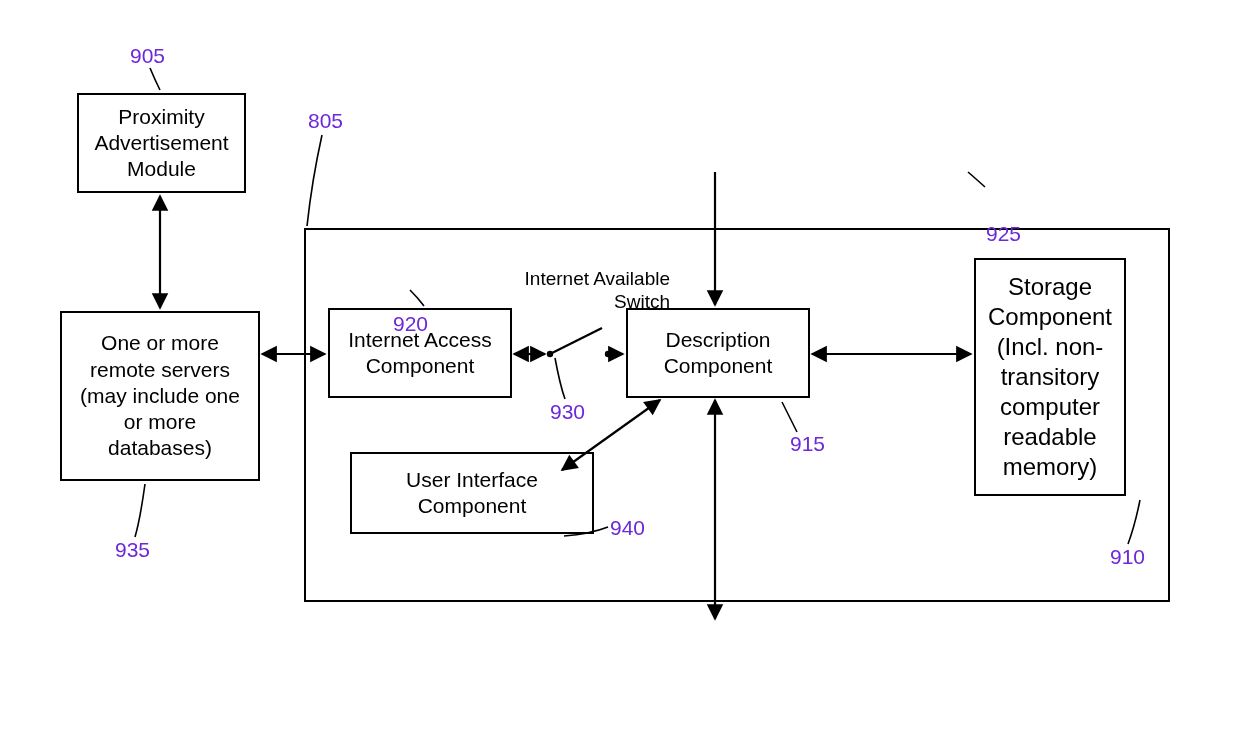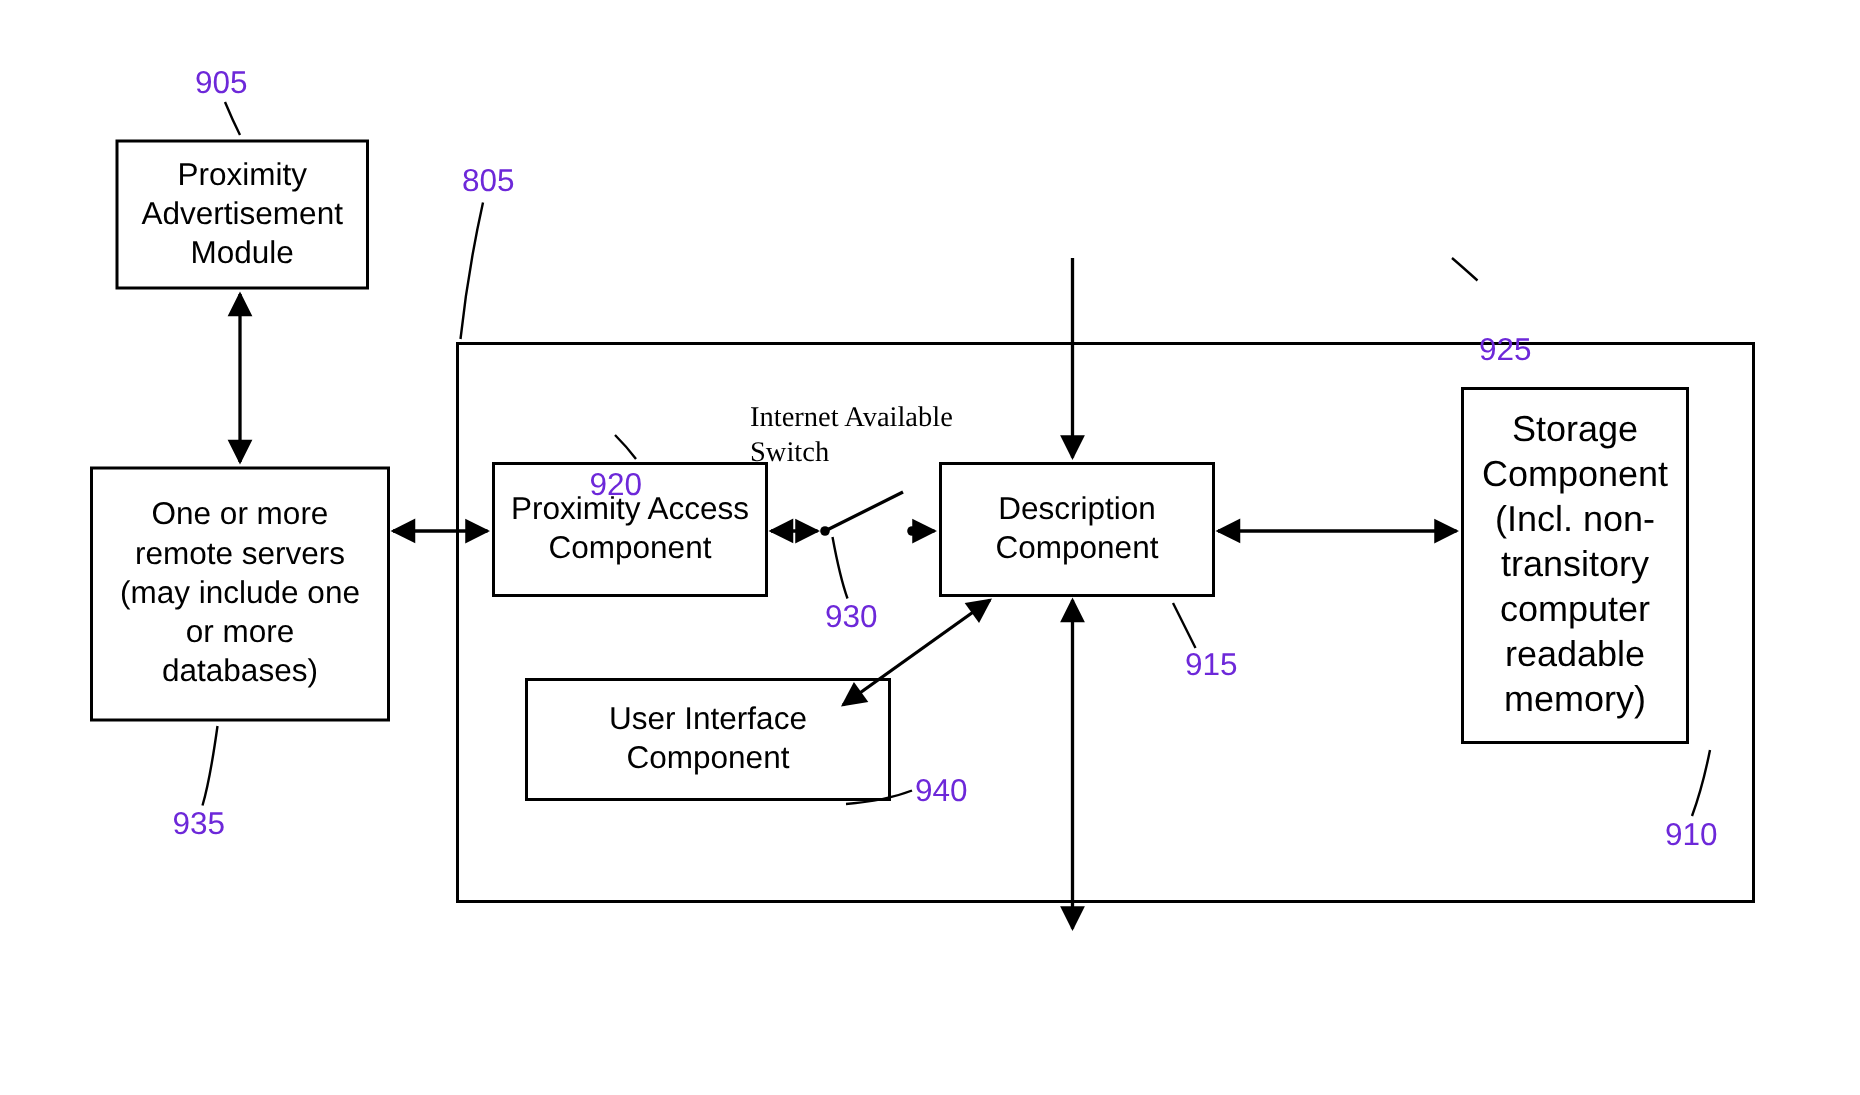--- a/index.html
+++ b/index.html
@@ -33,23 +33,22 @@
     box-sizing: border-box;
   }
   .ref {
     position: absolute;
     font-size: 21px;
     color: #6d28d9;
   }
   .free-label {
     position: absolute;
     font-size: 21px;
-    text-align: left;
+    text-align: right;
     line-height: 1.2;
-    font-family: Liberation Serif, serif;
   }
   svg.overlay {
     position: absolute;
     left: 0; top: 0;
     width: 1240px; height: 730px;
     pointer-events: none;
   }
 </style>
 </head>
 <body>
@@ -62,21 +61,21 @@
 Advertisement
 Module</div>
 
   <div class="box" style="left:60px; top:311px; width:200px; height:170px; white-space:pre-line;">One or more
 remote servers
 (may include one
 or more
 databases)</div>
 
 
-  <div class="box" style="left:328px; top:308px; width:184px; height:90px; white-space:pre-line;">Proximity Access
+  <div class="box" style="left:328px; top:308px; width:184px; height:90px; white-space:pre-line;">Internet Access
 Component</div>
 
   <div class="box" style="left:626px; top:308px; width:184px; height:90px; white-space:pre-line;">Description
 Component</div>
 
   <div class="box" style="left:974px; top:258px; width:152px; height:238px; white-space:pre-line; font-size:24px;">Storage
 Component
 (Incl. non-
 transitory
 computer

